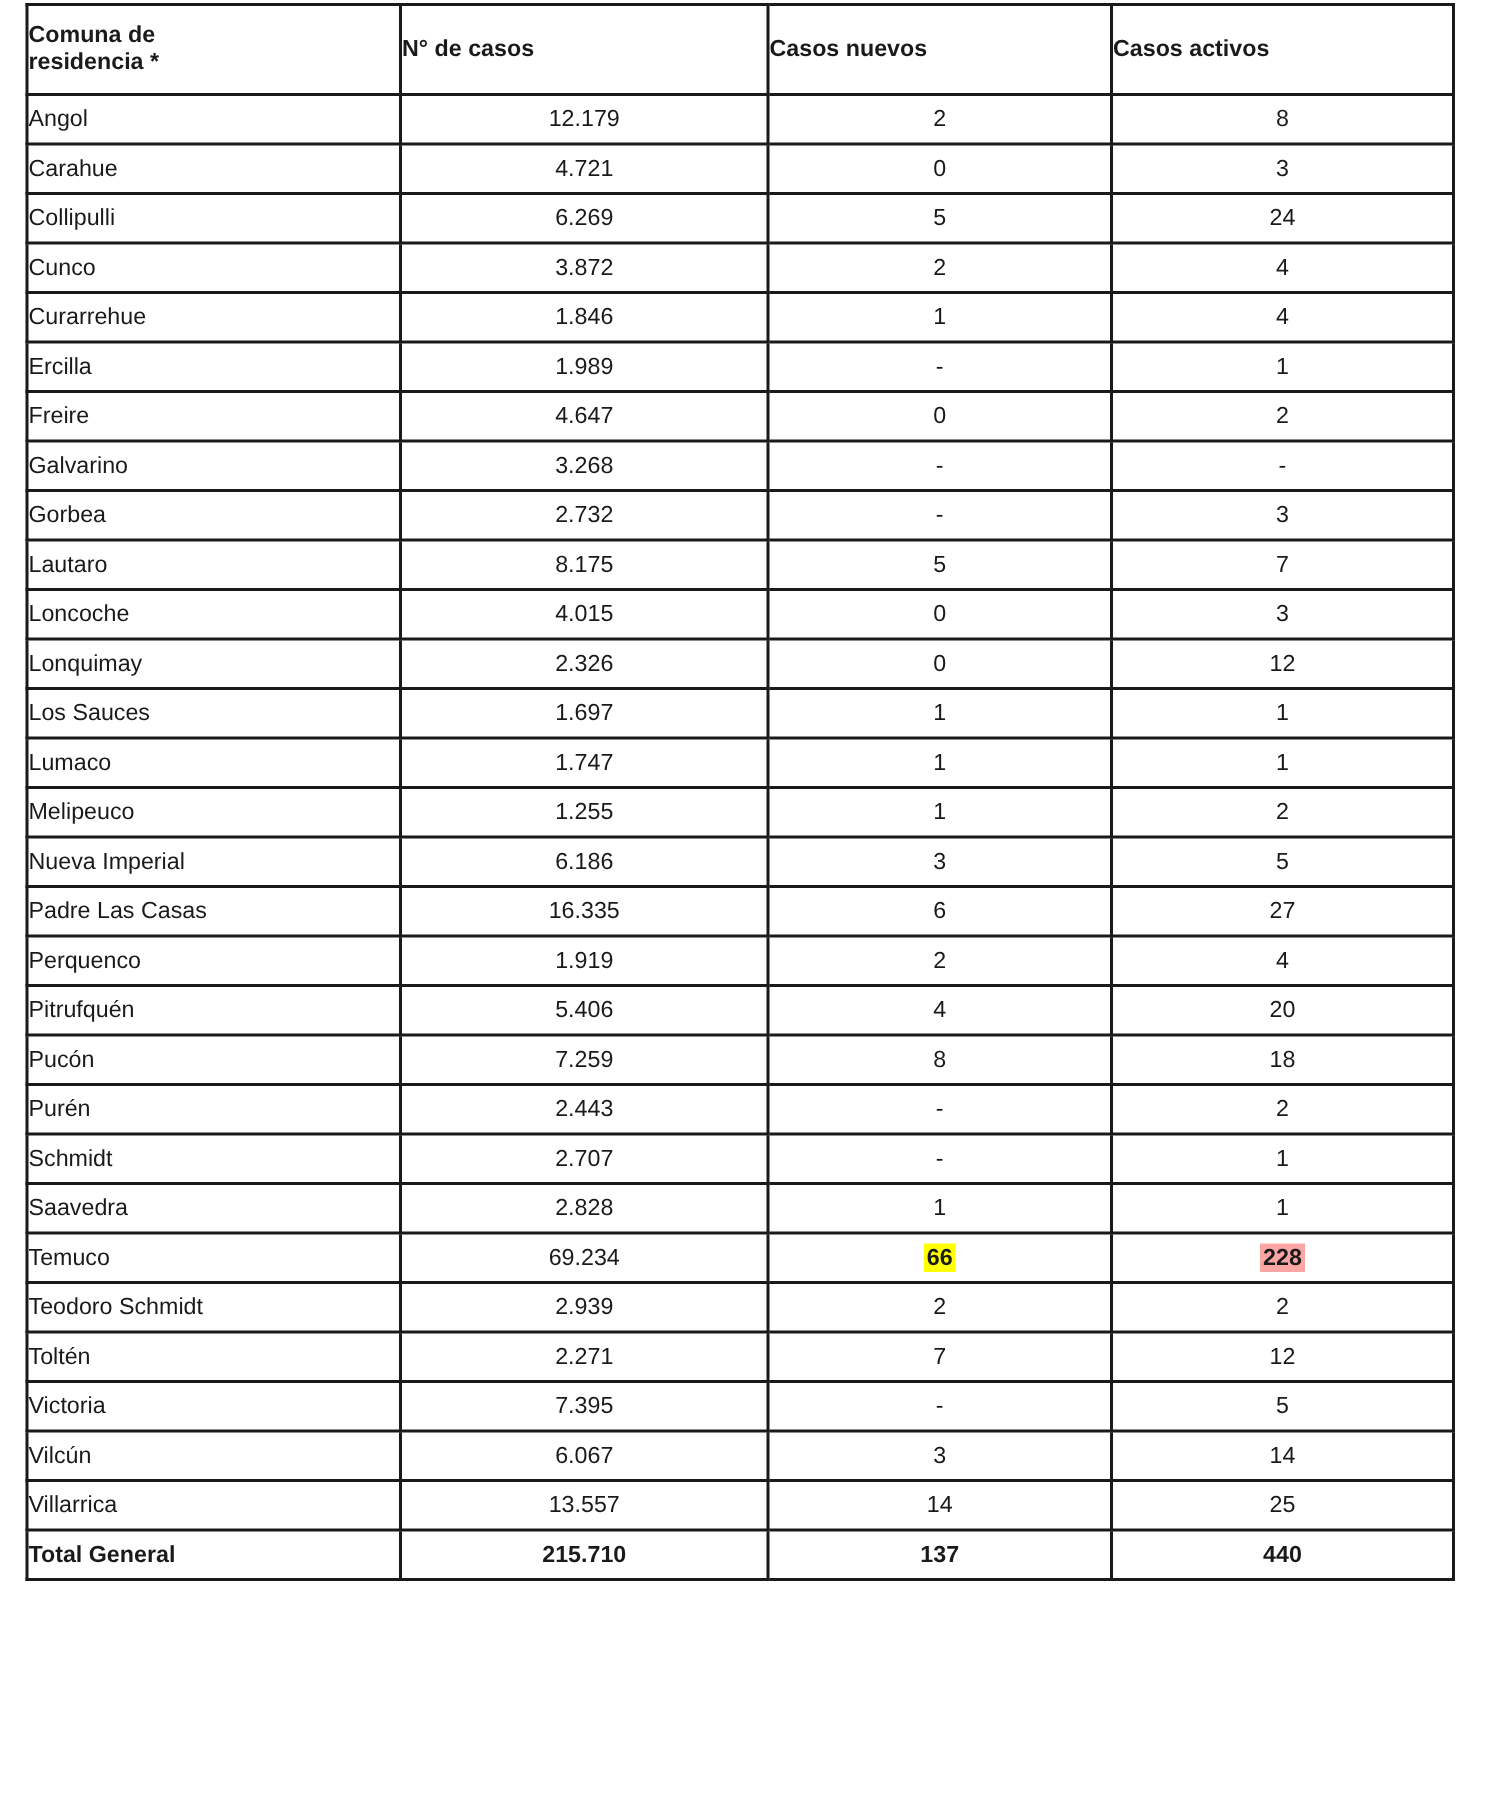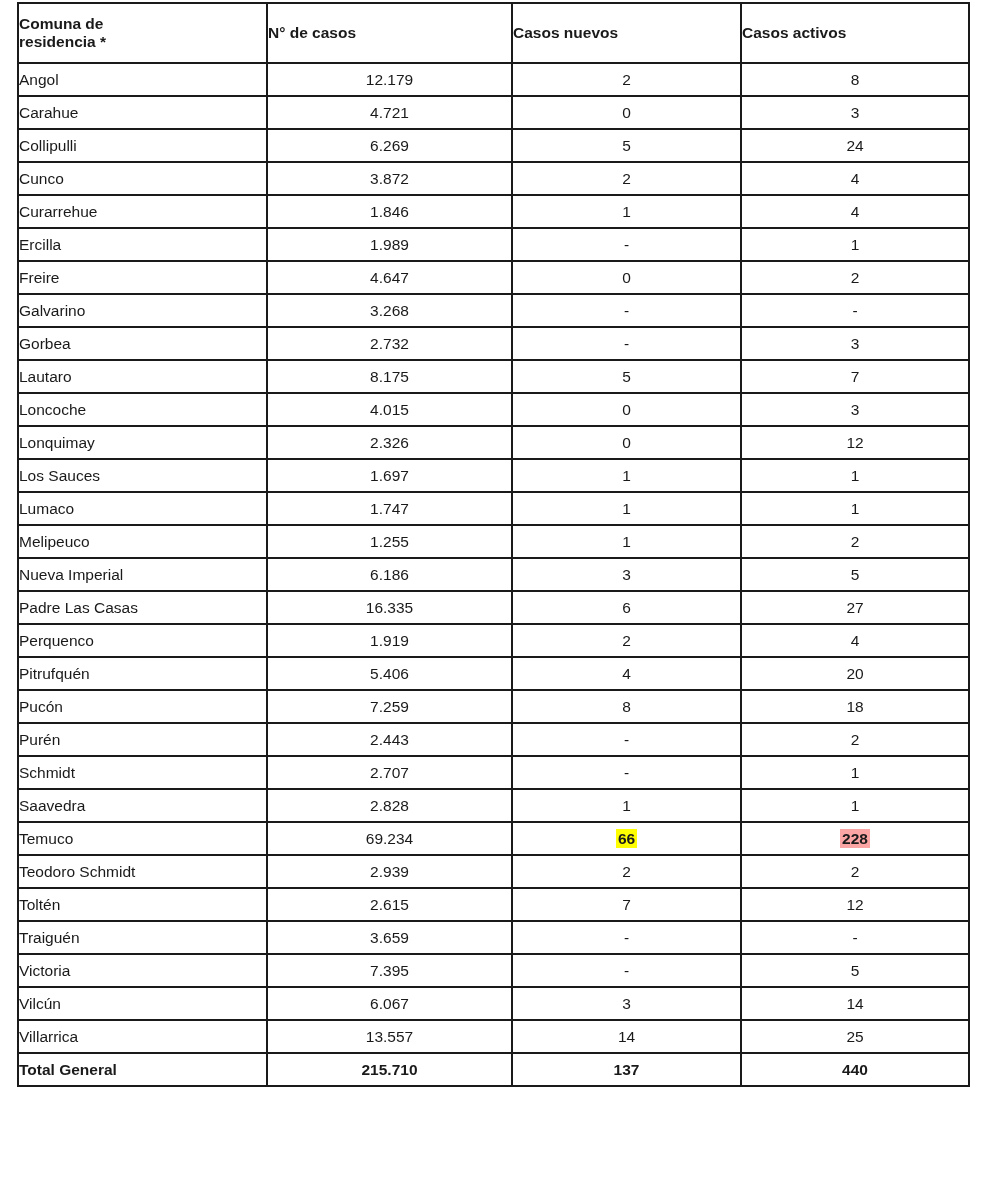--- a/index.html
+++ b/index.html
@@ -253,29 +253,23 @@
           <td class="num"><span class="hl" style="background: #fca5a5;">228</span></td>
         </tr>
         <tr>
           <td class="comuna">Teodoro Schmidt</td>
           <td class="num">2.939</td>
           <td class="num">2</td>
           <td class="num">2</td>
         </tr>
         <tr>
           <td class="comuna">Toltén</td>
-          <td class="num">2.615</td>
+          <td class="num">2.271</td>
           <td class="num">7</td>
           <td class="num">12</td>
-        </tr>
-        <tr>
-          <td class="comuna">Traiguén</td>
-          <td class="num">3.659</td>
-          <td class="num">-</td>
-          <td class="num">-</td>
         </tr>
         <tr>
           <td class="comuna">Victoria</td>
           <td class="num">7.395</td>
           <td class="num">-</td>
           <td class="num">5</td>
         </tr>
         <tr>
           <td class="comuna">Vilcún</td>
           <td class="num">6.067</td>

